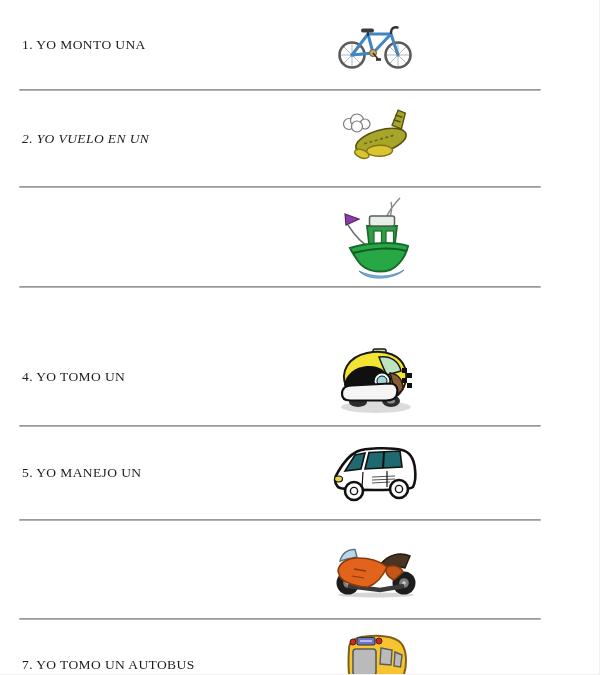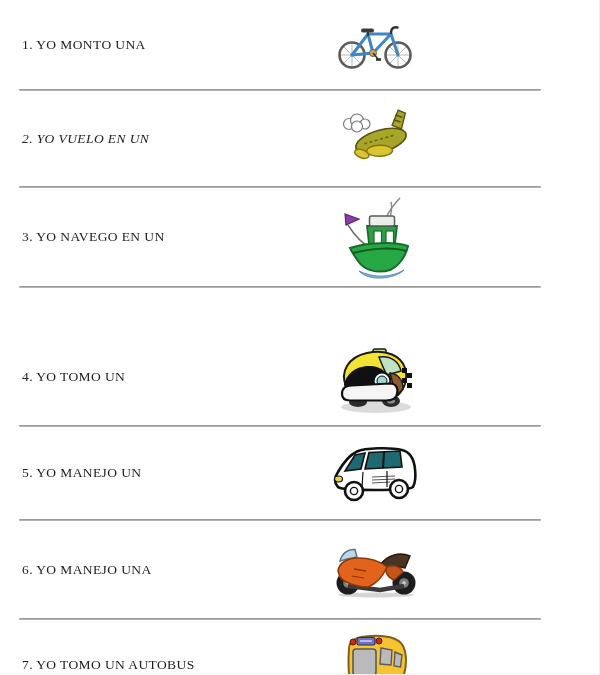--- a/index.html
+++ b/index.html
@@ -86,21 +86,20 @@
           <path d="M28 30 H60" stroke="#6b681a" stroke-width="1.6" stroke-dasharray="3 2.5" fill="none"></path>
           <ellipse cx="41" cy="41" rx="13" ry="5.5" fill="#d9c431" stroke="#857414" stroke-width="1.4" transform="rotate(14 41 41)"></ellipse>
           <ellipse cx="23" cy="39" rx="7.5" ry="4" fill="#d9c431" stroke="#857414" stroke-width="1.4" transform="rotate(38 23 39)"></ellipse>
         </g>
       </svg>
     </div>
   </div>
   <div class="divider"></div>
 
   <div class="row r3">
-    <span class="row-label">3. YO NAVEGO EN UN</span>
     <div class="row-art">
       <svg width="85" height="86" viewBox="0 0 85 86">
         <path d="M52 26 C56 17 62 9 67 4" stroke="#8a8a8a" fill="none" stroke-width="1.6"></path>
         <path d="M56 28 C58 21 60 14 58 8" stroke="#8a8a8a" fill="none" stroke-width="1.4"></path>
         <path d="M15 31 C22 42 31 51 39 55" stroke="#6b6b6b" fill="none" stroke-width="1.4"></path>
         <path d="M12 20 L26 25 L13 31 Z" fill="#8a3fa8" stroke="#5a2270" stroke-width="1.2"></path>
         <path d="M34 32 L64 32 L61 58 L37 58 Z" fill="#2f9e44" stroke="#1d6b2c" stroke-width="1.8"></path>
         <rect x="36.5" y="22" width="25" height="10" rx="2" fill="#e9efe9" stroke="#556055" stroke-width="1.5"></rect>
         <rect x="41" y="37" width="7.5" height="13" fill="#fdfdfd" stroke="#1d6b2c" stroke-width="1.2"></rect>
         <rect x="53" y="37" width="7.5" height="13" fill="#fdfdfd" stroke="#1d6b2c" stroke-width="1.2"></rect>
@@ -158,21 +157,20 @@
         <circle cx="26" cy="52" r="9" fill="#ffffff" stroke="#111" stroke-width="2.6"></circle>
         <circle cx="26" cy="52" r="3.6" fill="none" stroke="#111" stroke-width="1.4"></circle>
         <circle cx="71" cy="50" r="9" fill="#ffffff" stroke="#111" stroke-width="2.6"></circle>
         <circle cx="71" cy="50" r="3.6" fill="none" stroke="#111" stroke-width="1.4"></circle>
       </svg>
     </div>
   </div>
   <div class="divider"></div>
 
   <div class="row r6">
-    <span class="row-label">6. YO MANEJO UNA</span>
     <div class="row-art">
       <svg width="92" height="58" viewBox="0 0 92 58">
         <ellipse cx="46" cy="54" rx="38" ry="2.5" fill="#d6d6d6"></ellipse>
         <circle cx="18" cy="42" r="11.5" fill="#1d1d1d"></circle>
           <circle cx="18" cy="42" r="4.8" fill="#7c7c7c"></circle>
           <circle cx="18" cy="42" r="1.8" fill="#cfcfcf"></circle>
         <circle cx="74" cy="42" r="11.5" fill="#1d1d1d"></circle>
           <circle cx="74" cy="42" r="4.8" fill="#7c7c7c"></circle>
           <circle cx="74" cy="42" r="1.8" fill="#cfcfcf"></circle>
         <path d="M18 45 L50 49 L74 45" stroke="#3a3a3a" stroke-width="4.5" fill="none"></path>

